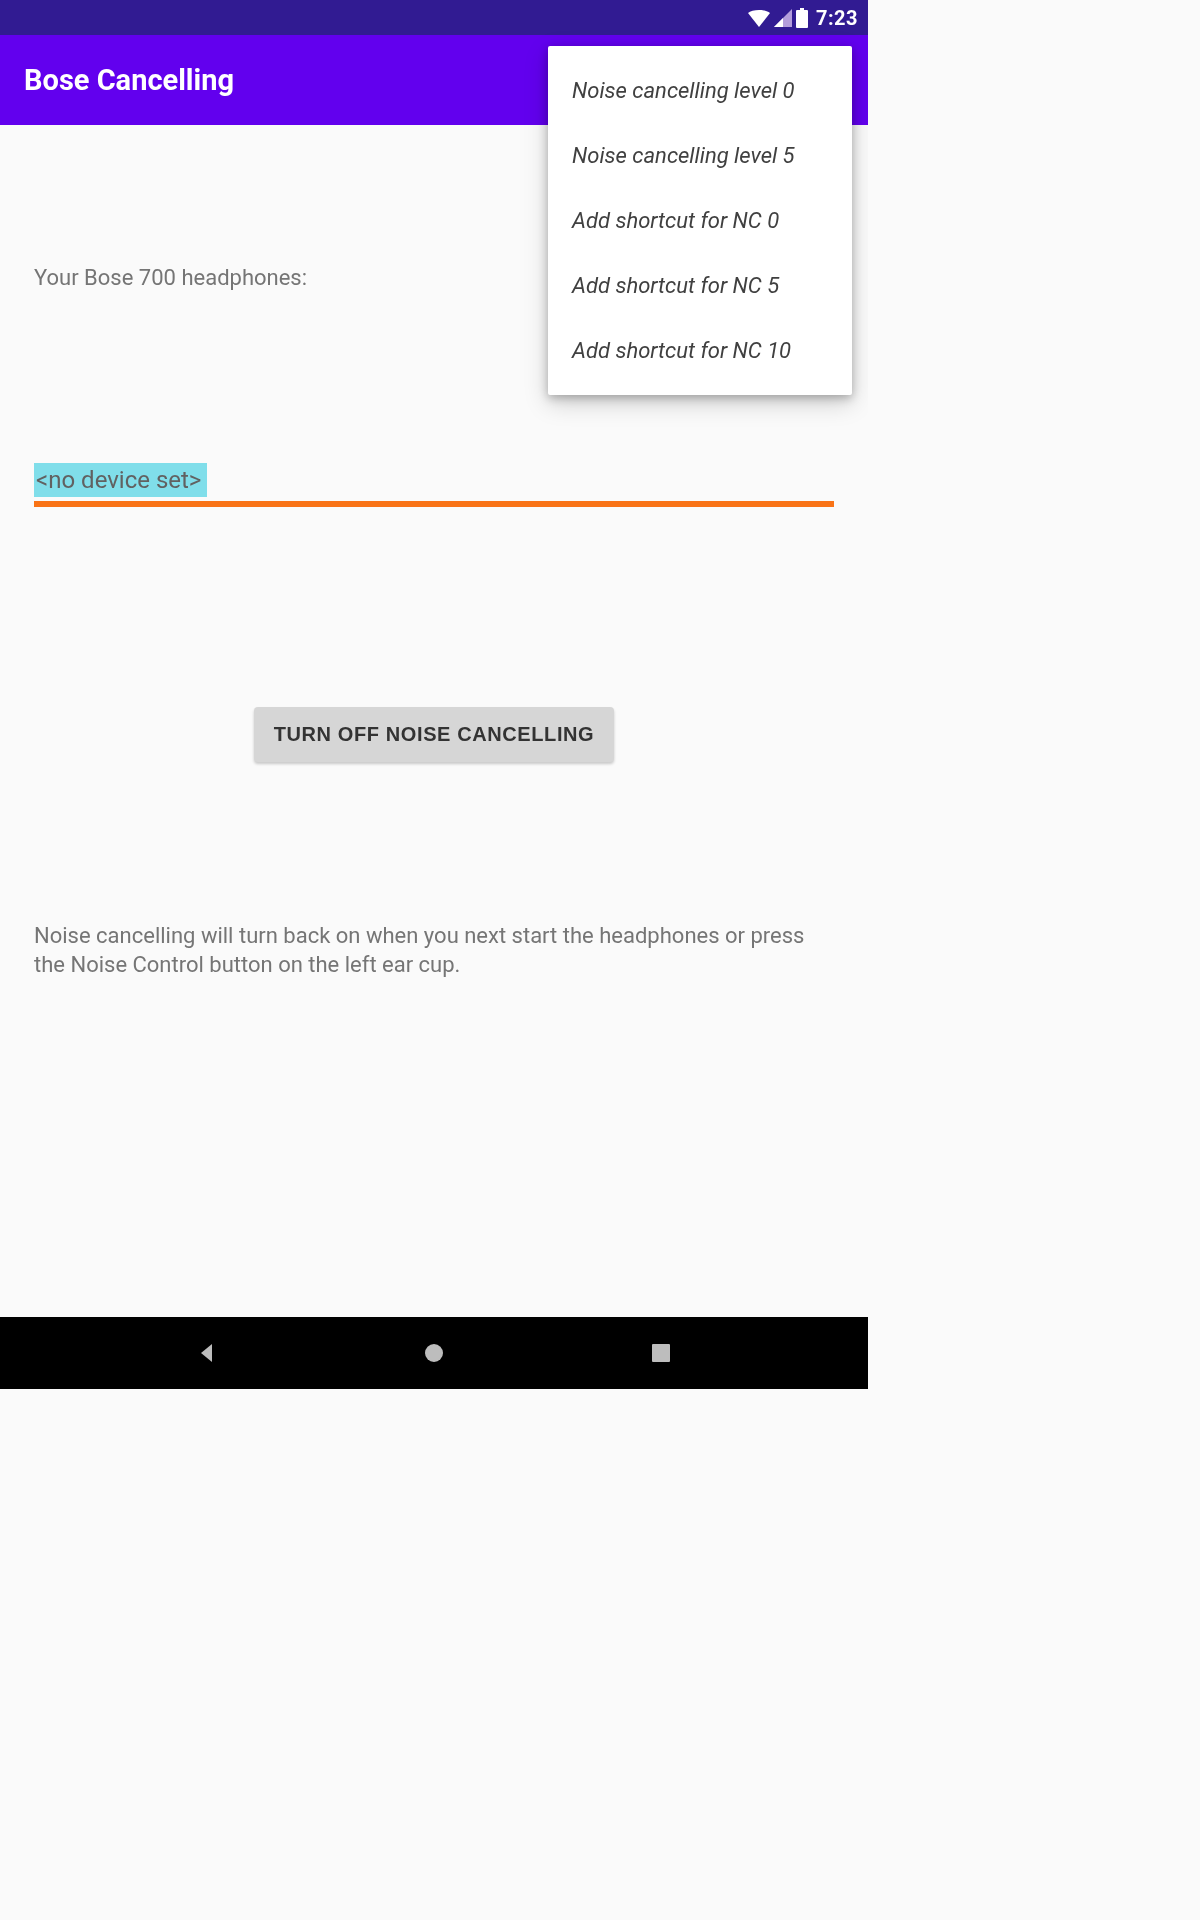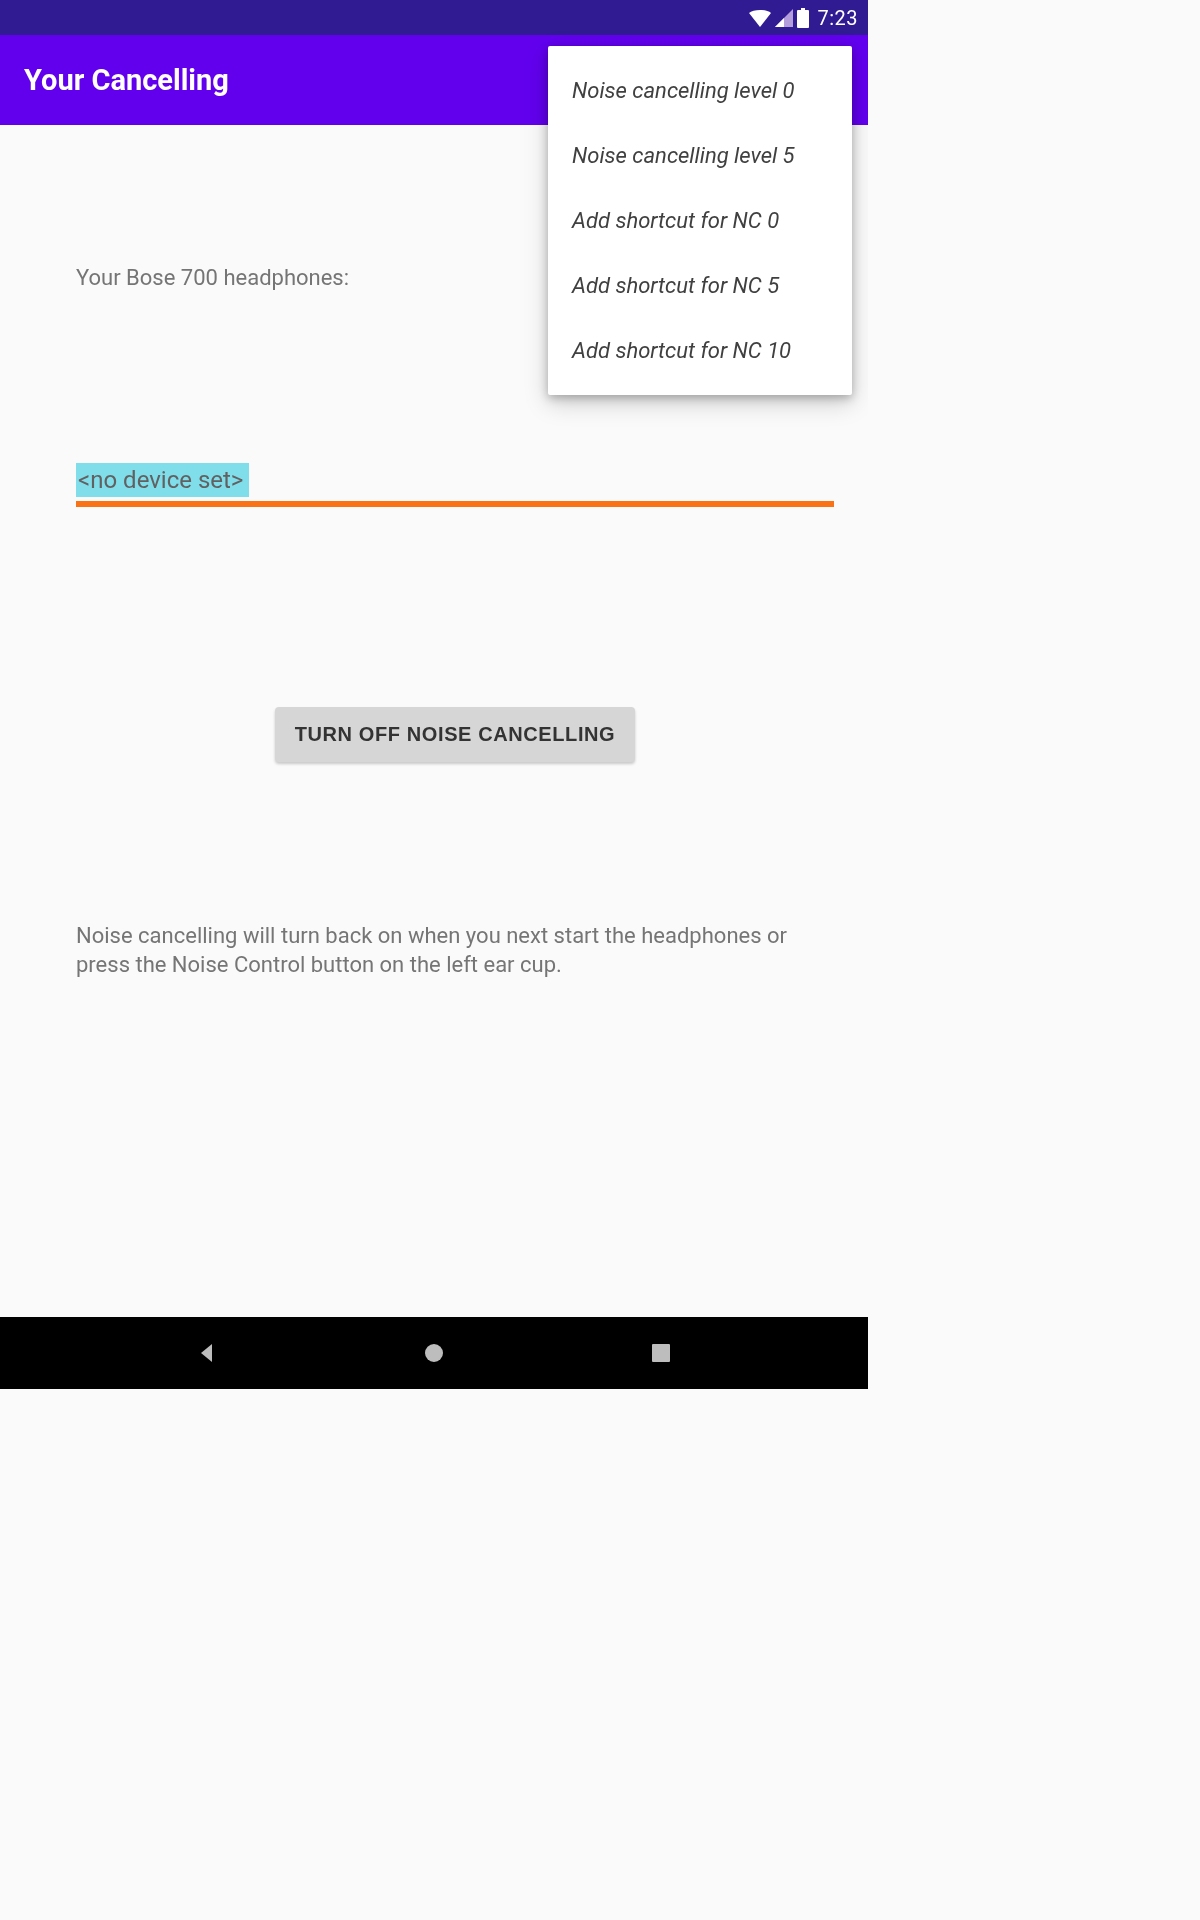--- a/index.html
+++ b/index.html
@@ -16,21 +16,21 @@
   .status-bar {
     height: 35px;
     background: #311b92;
     display: flex;
     justify-content: flex-end;
     align-items: center;
     padding-right: 10px;
     gap: 4px;
     color: #fff;
     font-size: 20px;
-    font-weight: 400;
+    font-weight: 700;
   }
   .wifi-icon, .cell-icon, .battery-icon { display: inline-block; }
   .wifi-icon svg, .cell-icon svg, .battery-icon svg { display: block; }
   .clock { margin-left: 4px; letter-spacing: 0.5px; }
 
   
   .app-bar {
     height: 90px;
     background: #6200ee;
     display: flex;
@@ -39,21 +39,20 @@
   }
   .app-title {
     color: #fff;
     font-size: 29px;
     font-weight: 700;
   }
 
   
   .content {
     padding: 0 34px;
-    margin-left: 42px;
   }
   .headphones-label {
     color: #757575;
     font-size: 22px;
     margin-top: 140px;
   }
 
   .device-field {
     margin-top: 173px;
     border-bottom: 6px solid #f97316;
@@ -139,21 +138,21 @@
   <span class="battery-icon">
     <svg width="12" height="20" viewBox="0 0 12 20">
       <rect x="4" y="0" width="4" height="2" fill="#fff"></rect>
       <rect x="0" y="2" width="12" height="18" rx="1" fill="#fff"></rect>
     </svg>
   </span>
   <span class="clock">7:23</span>
 </div>
 
 <div class="app-bar">
-  <div class="app-title">Your Cancelling</div>
+  <div class="app-title">Bose Cancelling</div>
 </div>
 
 <div class="content">
   <div class="headphones-label">Your Bose 700 headphones:</div>
 
   <div class="device-field">
     <span class="device-highlight">&lt;no device set&gt;</span>
   </div>
 
   <button class="turn-off-btn">TURN OFF NOISE CANCELLING</button>

